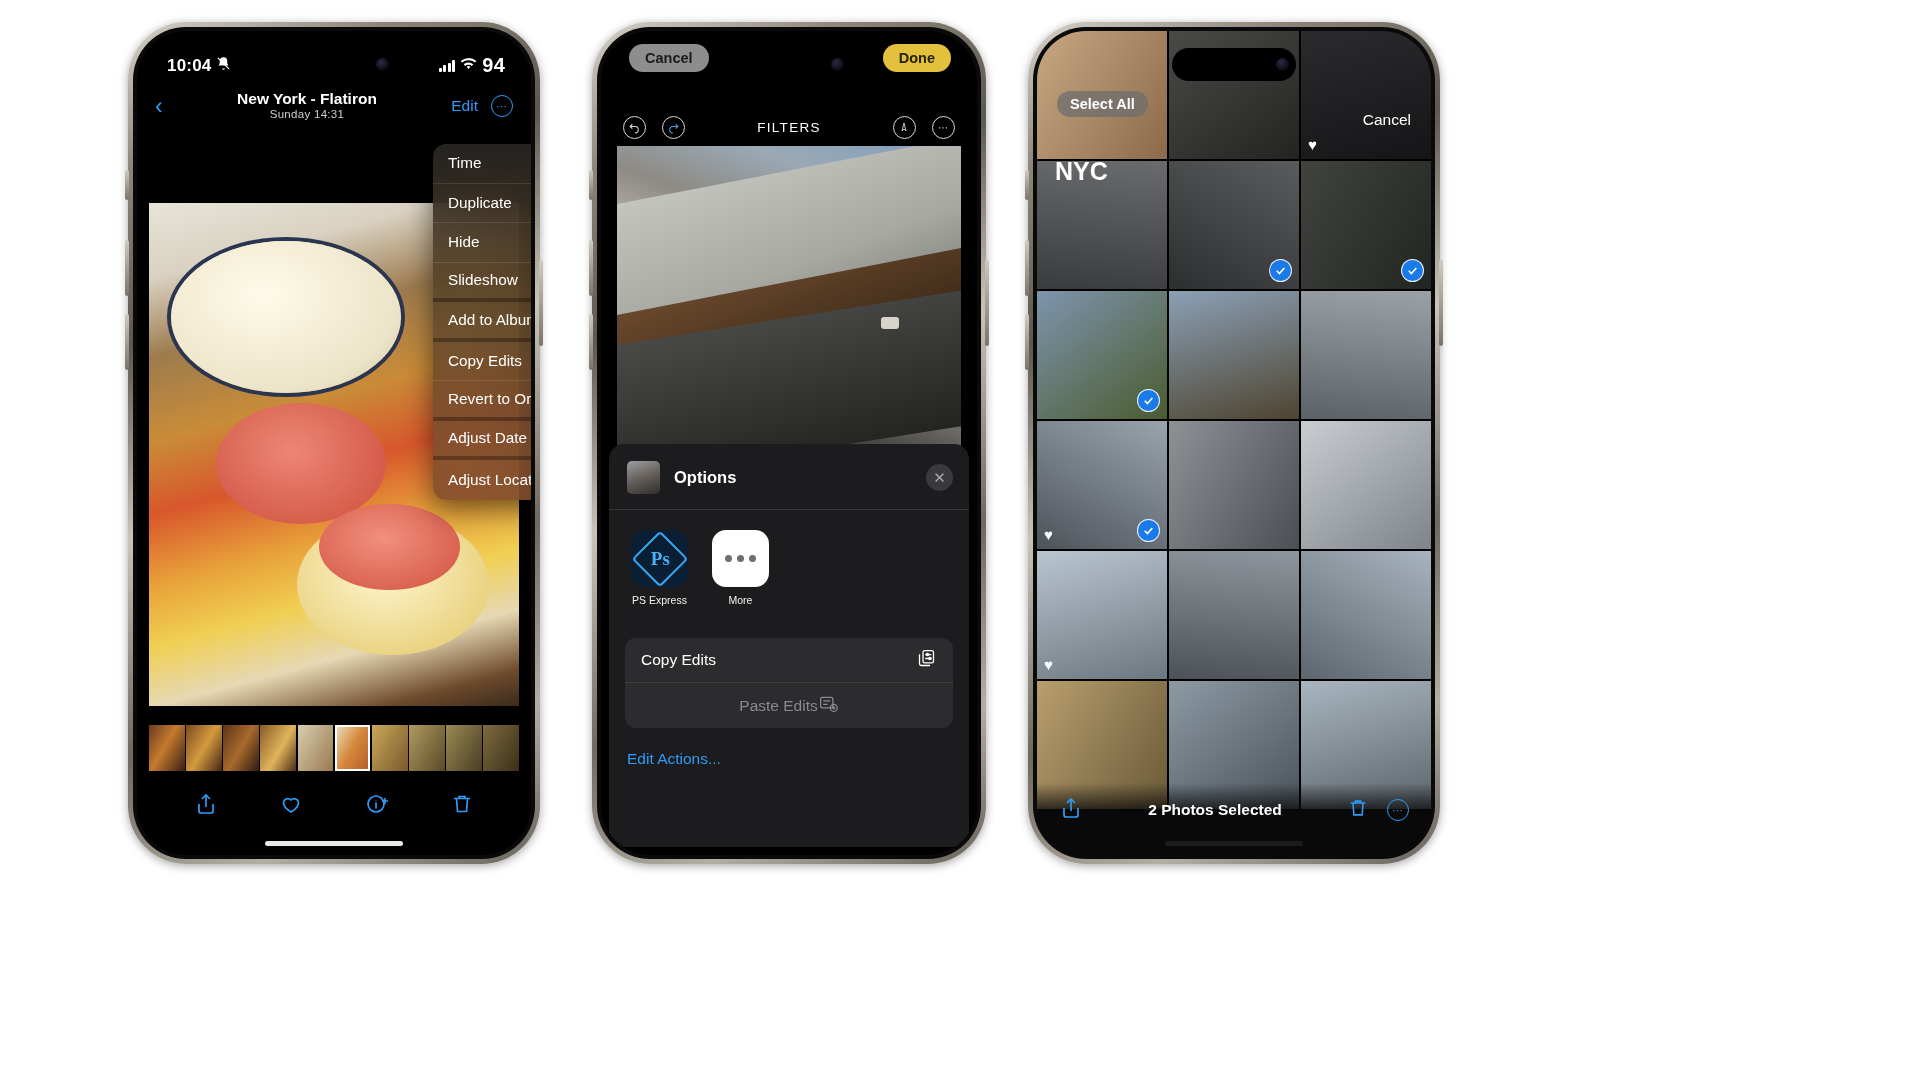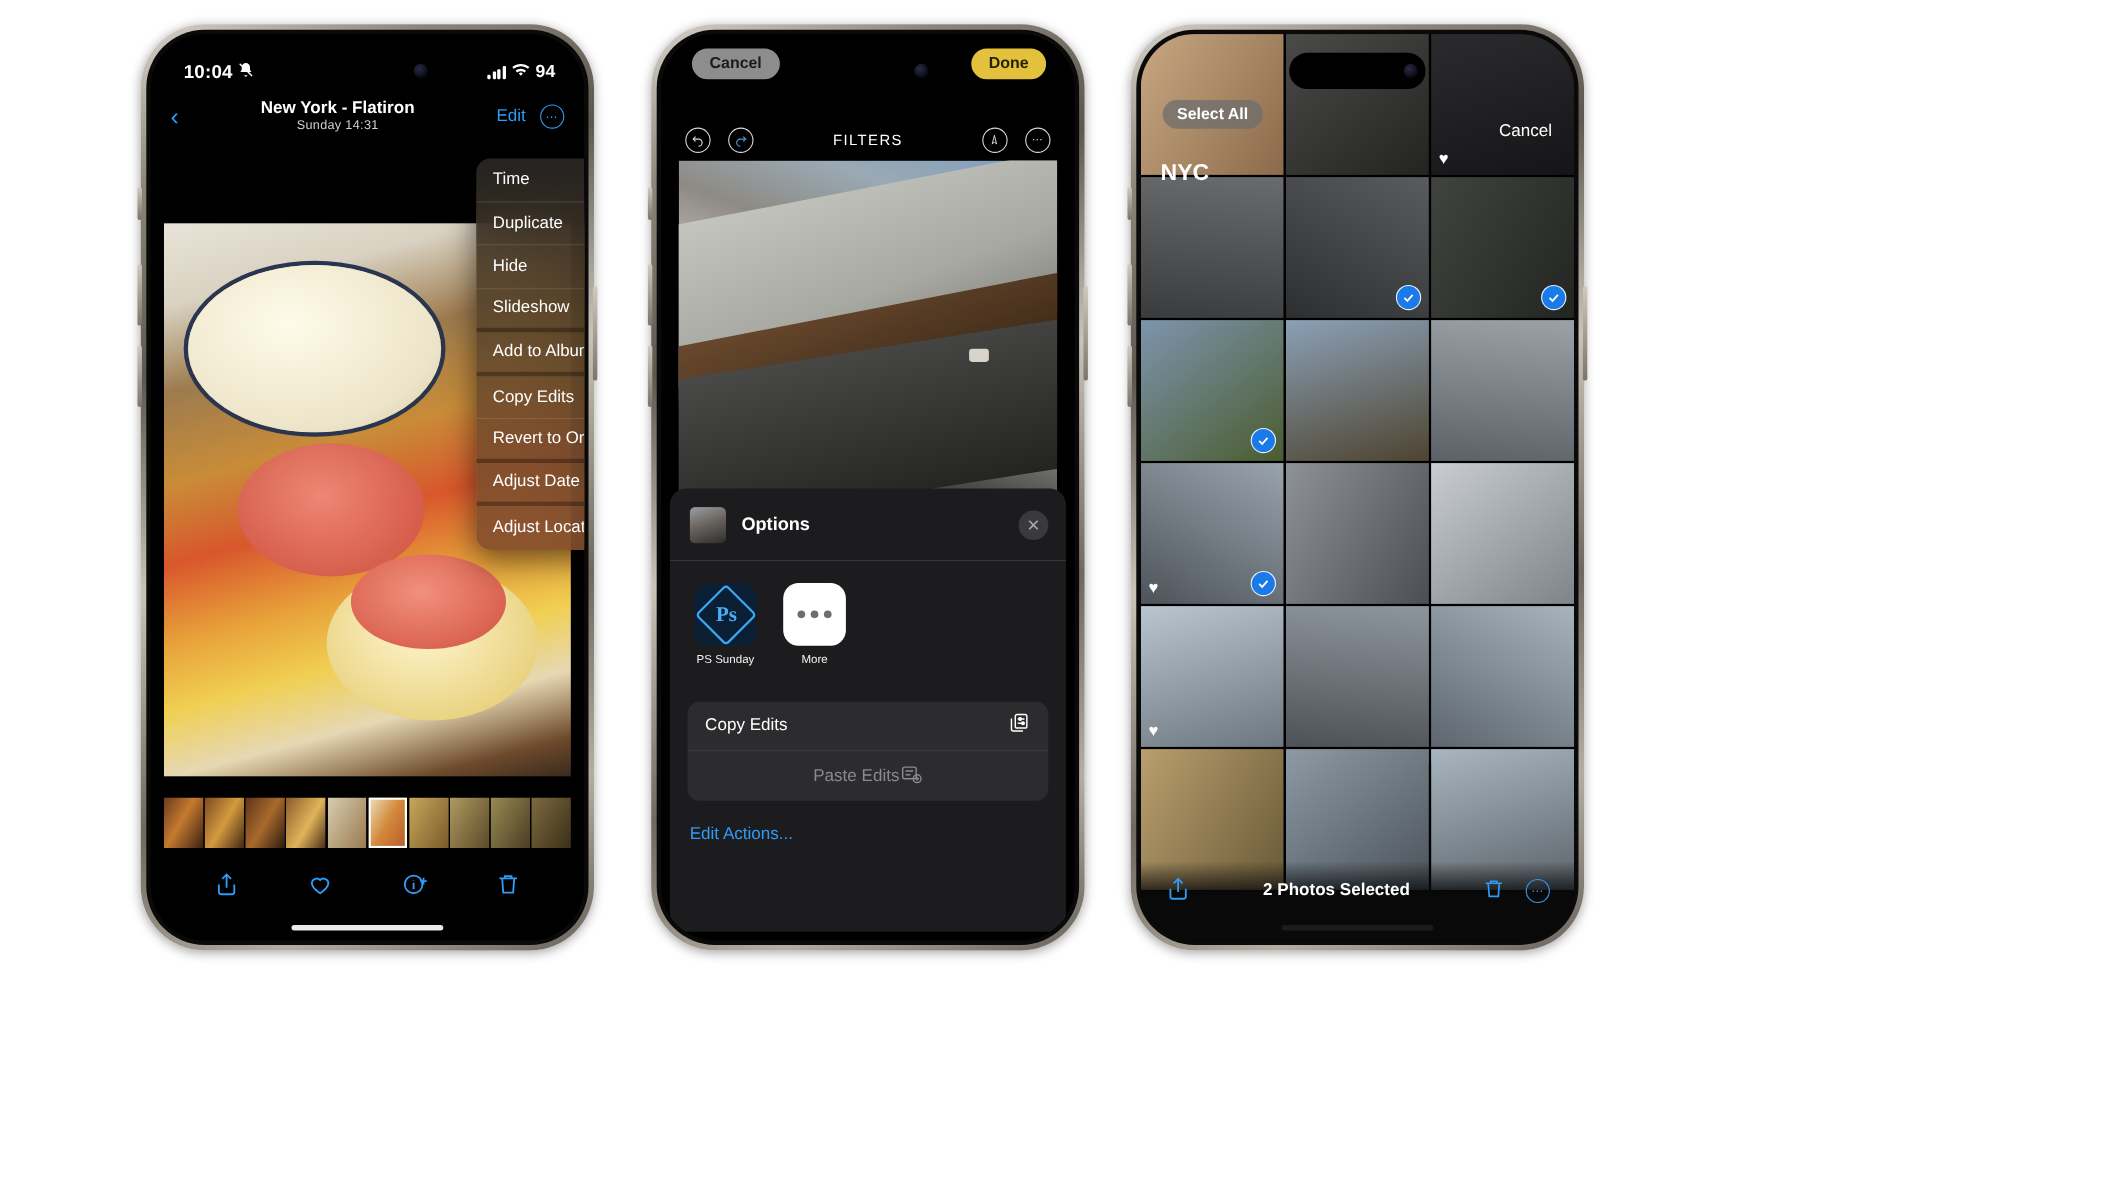--- a/index.html
+++ b/index.html
@@ -31,21 +31,21 @@
   
   .status { position:absolute; top:0; left:0; right:0; height:52px; z-index:35;
     display:flex; align-items:center; justify-content:space-between;
     padding:17px 26px 0 30px; color:#fff; font-size:17px; font-weight:600; letter-spacing:.2px;}
   .stat-l { display:flex; align-items:center; gap:5px;text-align:right; }
   .stat-r { display:flex; align-items:center; gap:5px; }
   .bars { display:flex; align-items:flex-end; gap:1.6px; height:12px; }
   .bars i { display:block; width:3px; background:#fff; border-radius:1px; }
   .bars i:nth-child(1){height:4px}.bars i:nth-child(2){height:6.5px}
   .bars i:nth-child(3){height:9px;background:#fff}.bars i:nth-child(4){height:12px;background:#fff}
-  .batt { font-size:16px; font-weight:700; }
+  .batt { font-size:20px; font-weight:700; }
 
   
   .navbar { position:absolute; top:52px; left:0; right:0; height:46px; z-index:30;
     display:flex; align-items:center; justify-content:space-between; padding:0 18px; }
   .nav-title { text-align:center; color:#fff; line-height:1.08; }
   .nav-title .t1 { font-size:15.5px; font-weight:600; }
   .nav-title .t2 { font-size:11.5px; color:#cfcfcf; font-weight:400; letter-spacing:.3px; }
   .nav-edit { color:#2f9bf6; font-size:15.5px; }
   .chev-back { color:#2f9bf6; font-size:23px; font-weight:300; line-height:1; }
   .more-circle { width:22px; height:22px; border-radius:50%; border:1.6px solid #2f9bf6;
@@ -136,22 +136,22 @@
   .check { position:absolute; right:7px; bottom:7px; width:23px; height:23px; border-radius:50%;
     background:#1a7ae8; border:1.6px solid rgba(255,255,255,.9); display:flex;
     align-items:center; justify-content:center; }
   .check svg { width:13px; height:13px; }
   .fav { position:absolute; left:7px; bottom:7px; color:#fff; font-size:15px; line-height:1; }
   .selall { position:absolute; left:20px; top:60px; z-index:36;
     background:rgba(110,110,110,.75); color:#fff; font-size:14.5px; font-weight:600;
     padding:5px 13px; border-radius:15px; }
   .cancel3 { position:absolute; right:20px; top:80px; z-index:36; color:#fff;
     font-size:15.5px; }
-  .nyc { position:absolute; left:18px; top:115px; z-index:36; color:#fff;
-    font-size:21px; font-weight:700; }
+  .nyc { position:absolute; left:18px; top:126px; z-index:36; color:#fff;
+    font-size:25px; font-weight:700; }
   .bottombar3 { position:absolute; left:0; right:0; bottom:22px; height:46px; z-index:58;
     display:flex; align-items:center; justify-content:space-between; padding:0 22px;
     color:#2f9bf6; }
   .selcount { color:#fff; font-size:15.5px; font-weight:600; }
 
   
   .ph { width:100%; height:100%; display:block; }
 </style>
 </head>
 <body>
@@ -387,21 +387,21 @@
         <span class="closebtn">✕</span>
       </div>
 
       <div class="apps">
         <div class="appitem">
           <div class="appicon ps">
             <div class="dia">
                     <span>Ps</span>
                   </div>
           </div>
-          <div>PS Sunday</div>
+          <div>PS Express</div>
         </div>
         <div class="appitem">
           <div class="appicon moreicon">
             <div class="dots">
                     <i></i>
                     <i></i>
                     <i></i>
                   </div>
           </div>
           <div>More</div>

